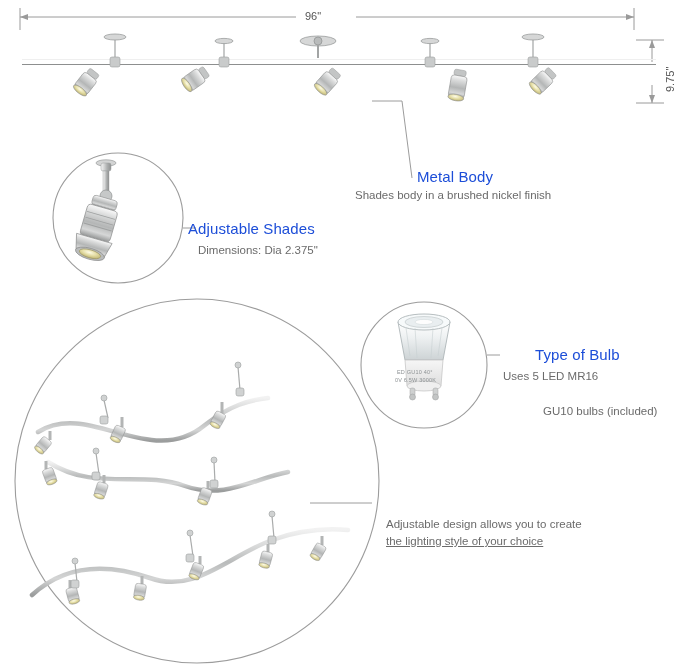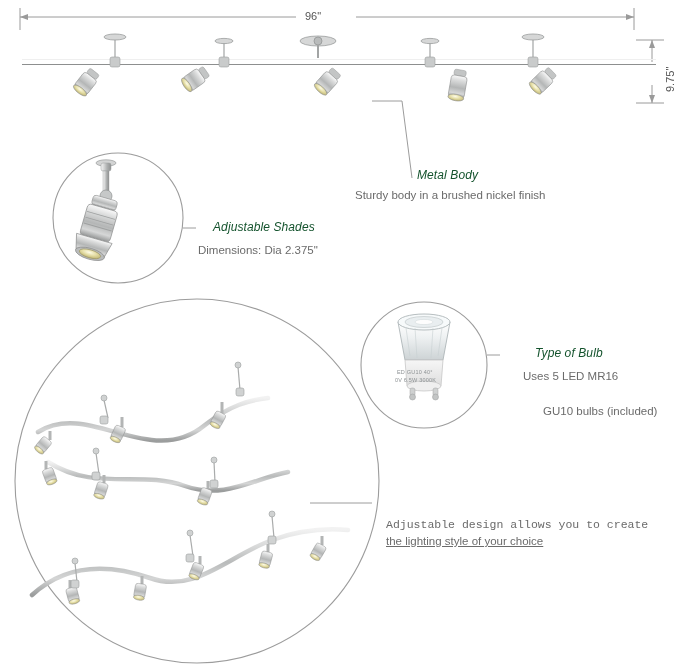--- a/index.html
+++ b/index.html
@@ -8,25 +8,24 @@
     background:#ffffff;
     font-family:"Liberation Sans", sans-serif;
     color:#3f3f3f;
     overflow:hidden;
     position:relative;
   }
   .stage{position:absolute;left:0;top:0;width:679px;height:672px;}
   svg.layer{position:absolute;left:0;top:0;width:679px;height:672px;}
   .txt{position:absolute;}
   .heading{
-    font-size:12px;
-    color:#14532d;
+    font-size:15px;
+    color:#1d4ed8;
     letter-spacing:.1px;
     white-space:nowrap;
-    font-style:italic;
   }
   .sub{
     font-size:11.5px;
     color:#6b6b6b;
     white-space:nowrap;
     line-height:15px;
   }
   .dimlabel{
     font-size:11px;
     color:#555;
@@ -350,28 +349,28 @@
     </g>
 
     <line x1="310" y1="503" x2="372" y2="503" stroke="#9c9c9c" stroke-width="1"></line>
   </svg>
 
   <div class="txt dimlabel" style="left:305px;top:10px;">96"</div>
 
   <div class="txt dimlabel vert" style="left:664px;top:92px;">9.75"</div>
 
   <div class="txt heading" style="left:417px;top:168px;">Metal Body</div>
-  <div class="txt sub" style="left:355px;top:188px;">Sturdy body in a brushed nickel finish</div>
-
-  <div class="txt heading" style="left:213px;top:220px;text-align:center;">Adjustable Shades</div>
+  <div class="txt sub" style="left:355px;top:188px;">Shades body in a brushed nickel finish</div>
+
+  <div class="txt heading" style="left:188px;top:220px;text-align:center;">Adjustable Shades</div>
   <div class="txt sub" style="left:198px;top:243px;">Dimensions:  Dia 2.375"</div>
 
   <div class="txt heading" style="left:503px;top:346px;margin-left:32px;">Type of Bulb</div>
-  <div class="txt sub" style="left:503px;top:369px;margin-left:20px;">Uses 5 LED MR16</div>
+  <div class="txt sub" style="left:503px;top:369px;">Uses 5 LED MR16</div>
   <div class="txt sub" style="left:503px;top:404px;margin-left:40px;">GU10 bulbs (included)</div>
 
   <div class="txt" style="left:397px;top:369px;font-size:5.5px;color:#8d9294;letter-spacing:.2px;">ED GU10  40°</div>
   <div class="txt" style="left:395px;top:377px;font-size:5.5px;color:#8d9294;letter-spacing:.2px;">0V  6.5W  3000K</div>
 
-  <div class="txt sub" style="left:386px;top:517px;font-family:Liberation Mono, monospace;">Adjustable design allows you to create</div>
+  <div class="txt sub" style="left:386px;top:517px;">Adjustable design allows you to create</div>
   <div class="txt sub" style="left:386px;top:534px;text-decoration:underline;">the lighting style of your choice</div>
 
 </div>
 
 </body></html>

